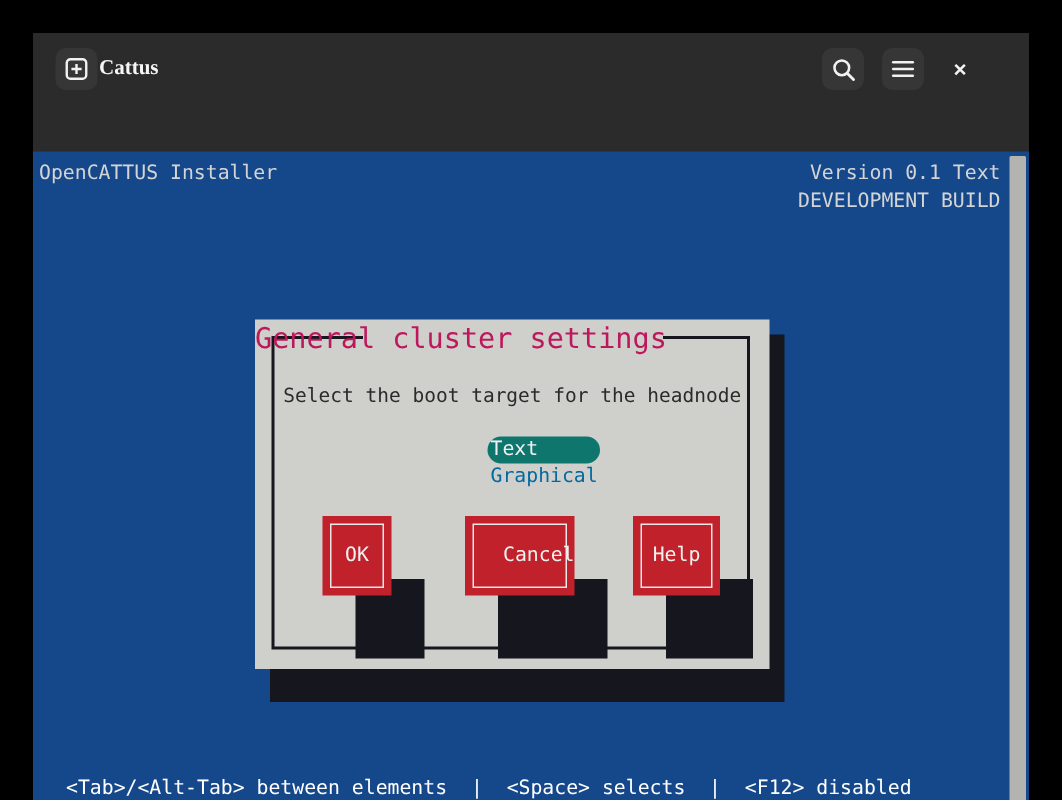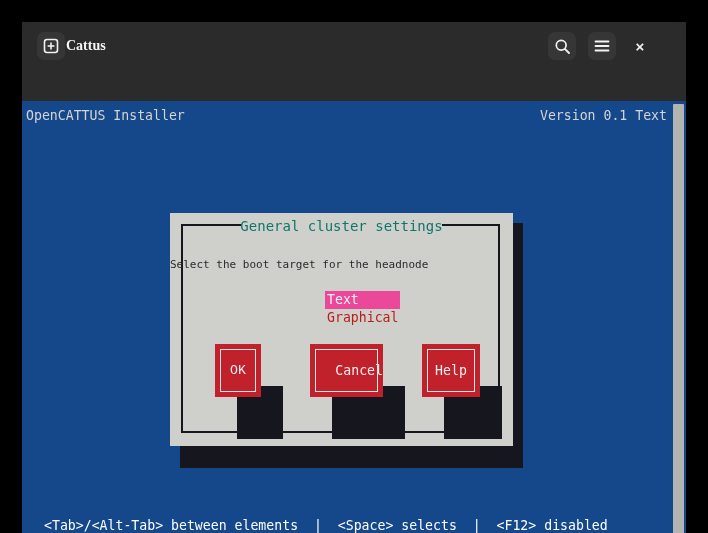--- a/index.html
+++ b/index.html
@@ -149,54 +149,56 @@
     top: 9px;
     width: 200px;
     height: 6px;
     background: #cfcfcb;
   }
   #dialog-title {
     position: absolute;
     left: 0;
     top: 4px;
     width: 343px;
-    text-align: center;
-    color: #0f766e;
-    font-size: 14px;
+    text-align: left;
+    color: #be185d;
+    font-size: 19px;
     line-height: 19px;
     white-space: pre;
   }
   #dialog-prompt {
     position: absolute;
     left: 0;
     top: 42px;
     width: 343px;
+    text-align: center;
     color: #2b2b2b;
-    font-size: 11px;
+    font-size: 13px;
     line-height: 19px;
     white-space: pre;
   }
 
   
   #option-list {
     position: absolute;
     left: 155px;
     top: 78px;
   }
   .option {
     display: block;
     font-size: 13.2px;
     line-height: 18px;
-    color: #b91c1c;
+    color: #0369a1;
     white-space: pre;
     padding: 0 2px;
   }
   .option.selected {
-    background: #ec4899;
+    background: #0f766e;
     color: #f0f0f0;
+    border-radius: 9px;
   }
 
   
   .btn-wrap { position: absolute; }
   .btn-shadow {
     position: absolute;
     left: 22px;
     top: 42px;
     background: #16161e;
   }
@@ -216,21 +218,21 @@
   }
   .btn-label {
     position: relative;
     color: #f0f0f0;
     font-size: 13.2px;
     line-height: 1;
     white-space: pre;
   }
 
   #btn-ok     { left: 45px;  top: 131px; }
-  #btn-ok     .btn-face   { width: 46px; height: 53px; font-family: Liberation Mono, monospace; }
+  #btn-ok     .btn-face   { width: 46px; height: 53px; }
   #btn-ok     .btn-shadow { width: 46px; height: 53px; }
   #btn-cancel { left: 140px; top: 131px; }
   #btn-cancel .btn-face   { width: 73px; height: 53px; justify-content: flex-end; }
   #btn-cancel .btn-shadow { width: 73px; height: 53px; }
   #btn-help   { left: 252px; top: 131px; }
   #btn-help   .btn-face   { width: 58px; height: 53px; }
   #btn-help   .btn-shadow { width: 58px; height: 53px; }
 </style>
 </head>
 <body>
@@ -266,20 +268,21 @@
 
     <div id="btn-close">
       <span>×</span>
     </div>
   </div>
 
   <div id="terminal">
 
     <div class="term-text" id="hdr-left">OpenCATTUS Installer</div>
     <div class="term-text" id="hdr-right1">Version 0.1 Text</div>
+    <div class="term-text" id="hdr-right2">DEVELOPMENT BUILD</div>
 
     <div id="dialog-shadow"></div>
 
     <div id="dialog">
       <div id="dialog-inner-border"></div>
       <div id="title-gap"></div>
 
       <div id="dialog-title">General cluster settings</div>
 
       <div id="dialog-prompt">Select the boot target for the headnode</div>

